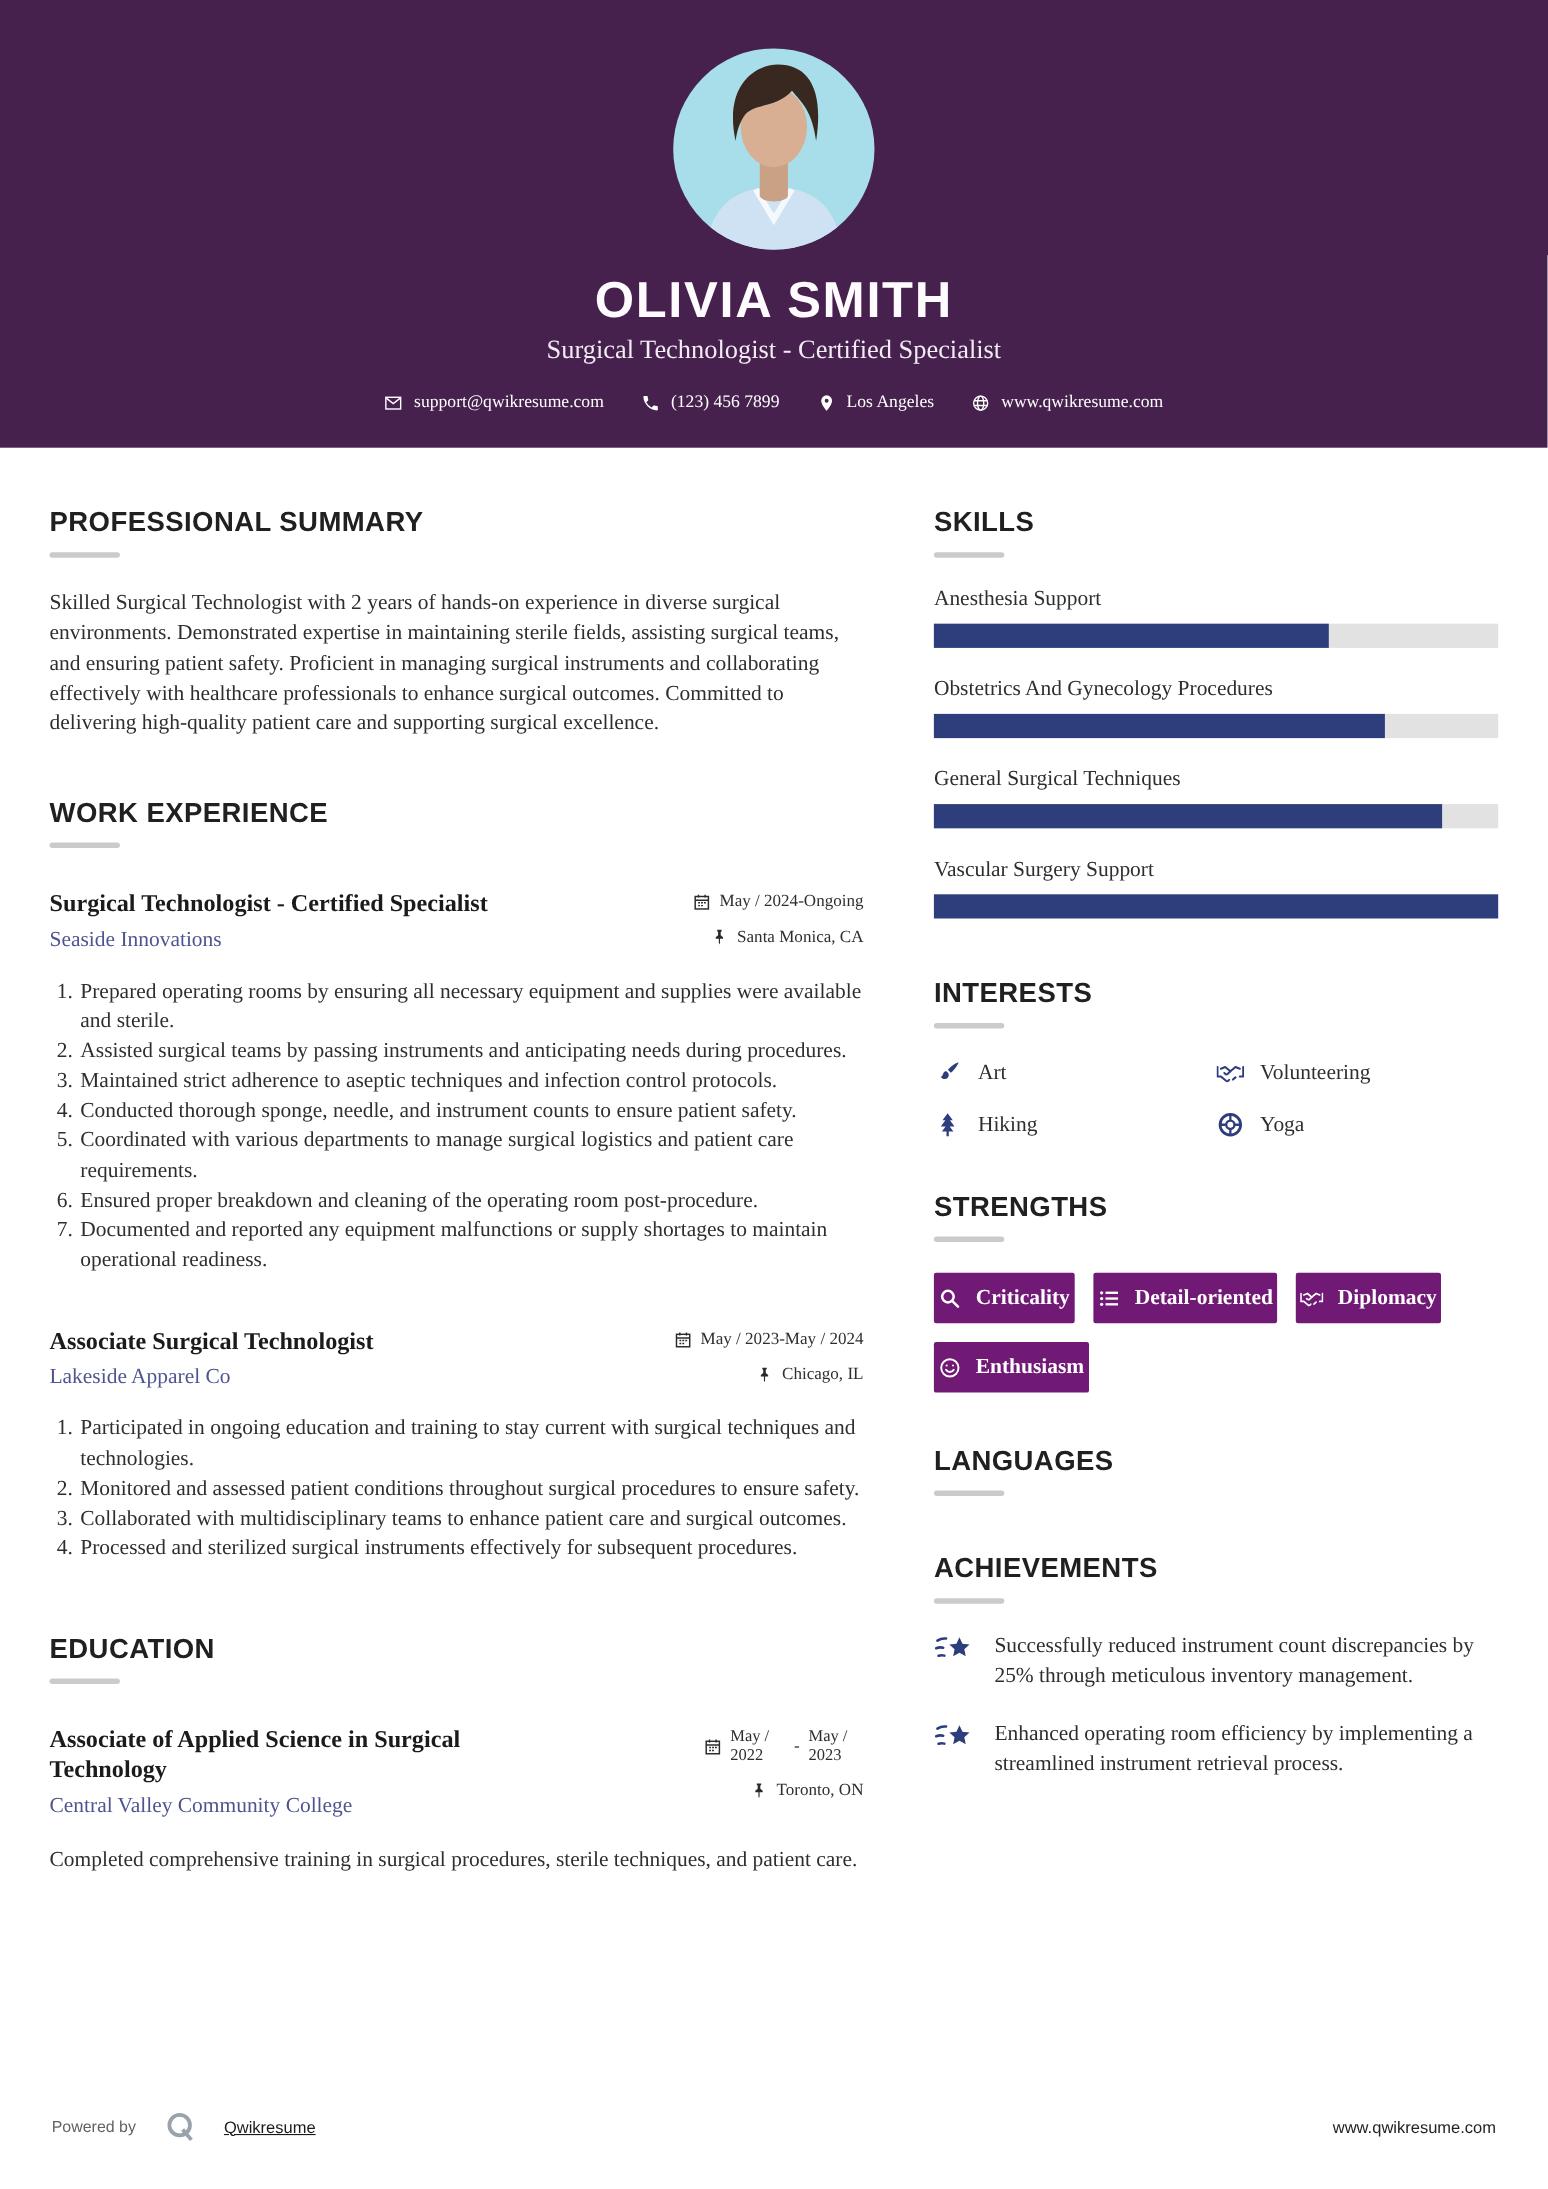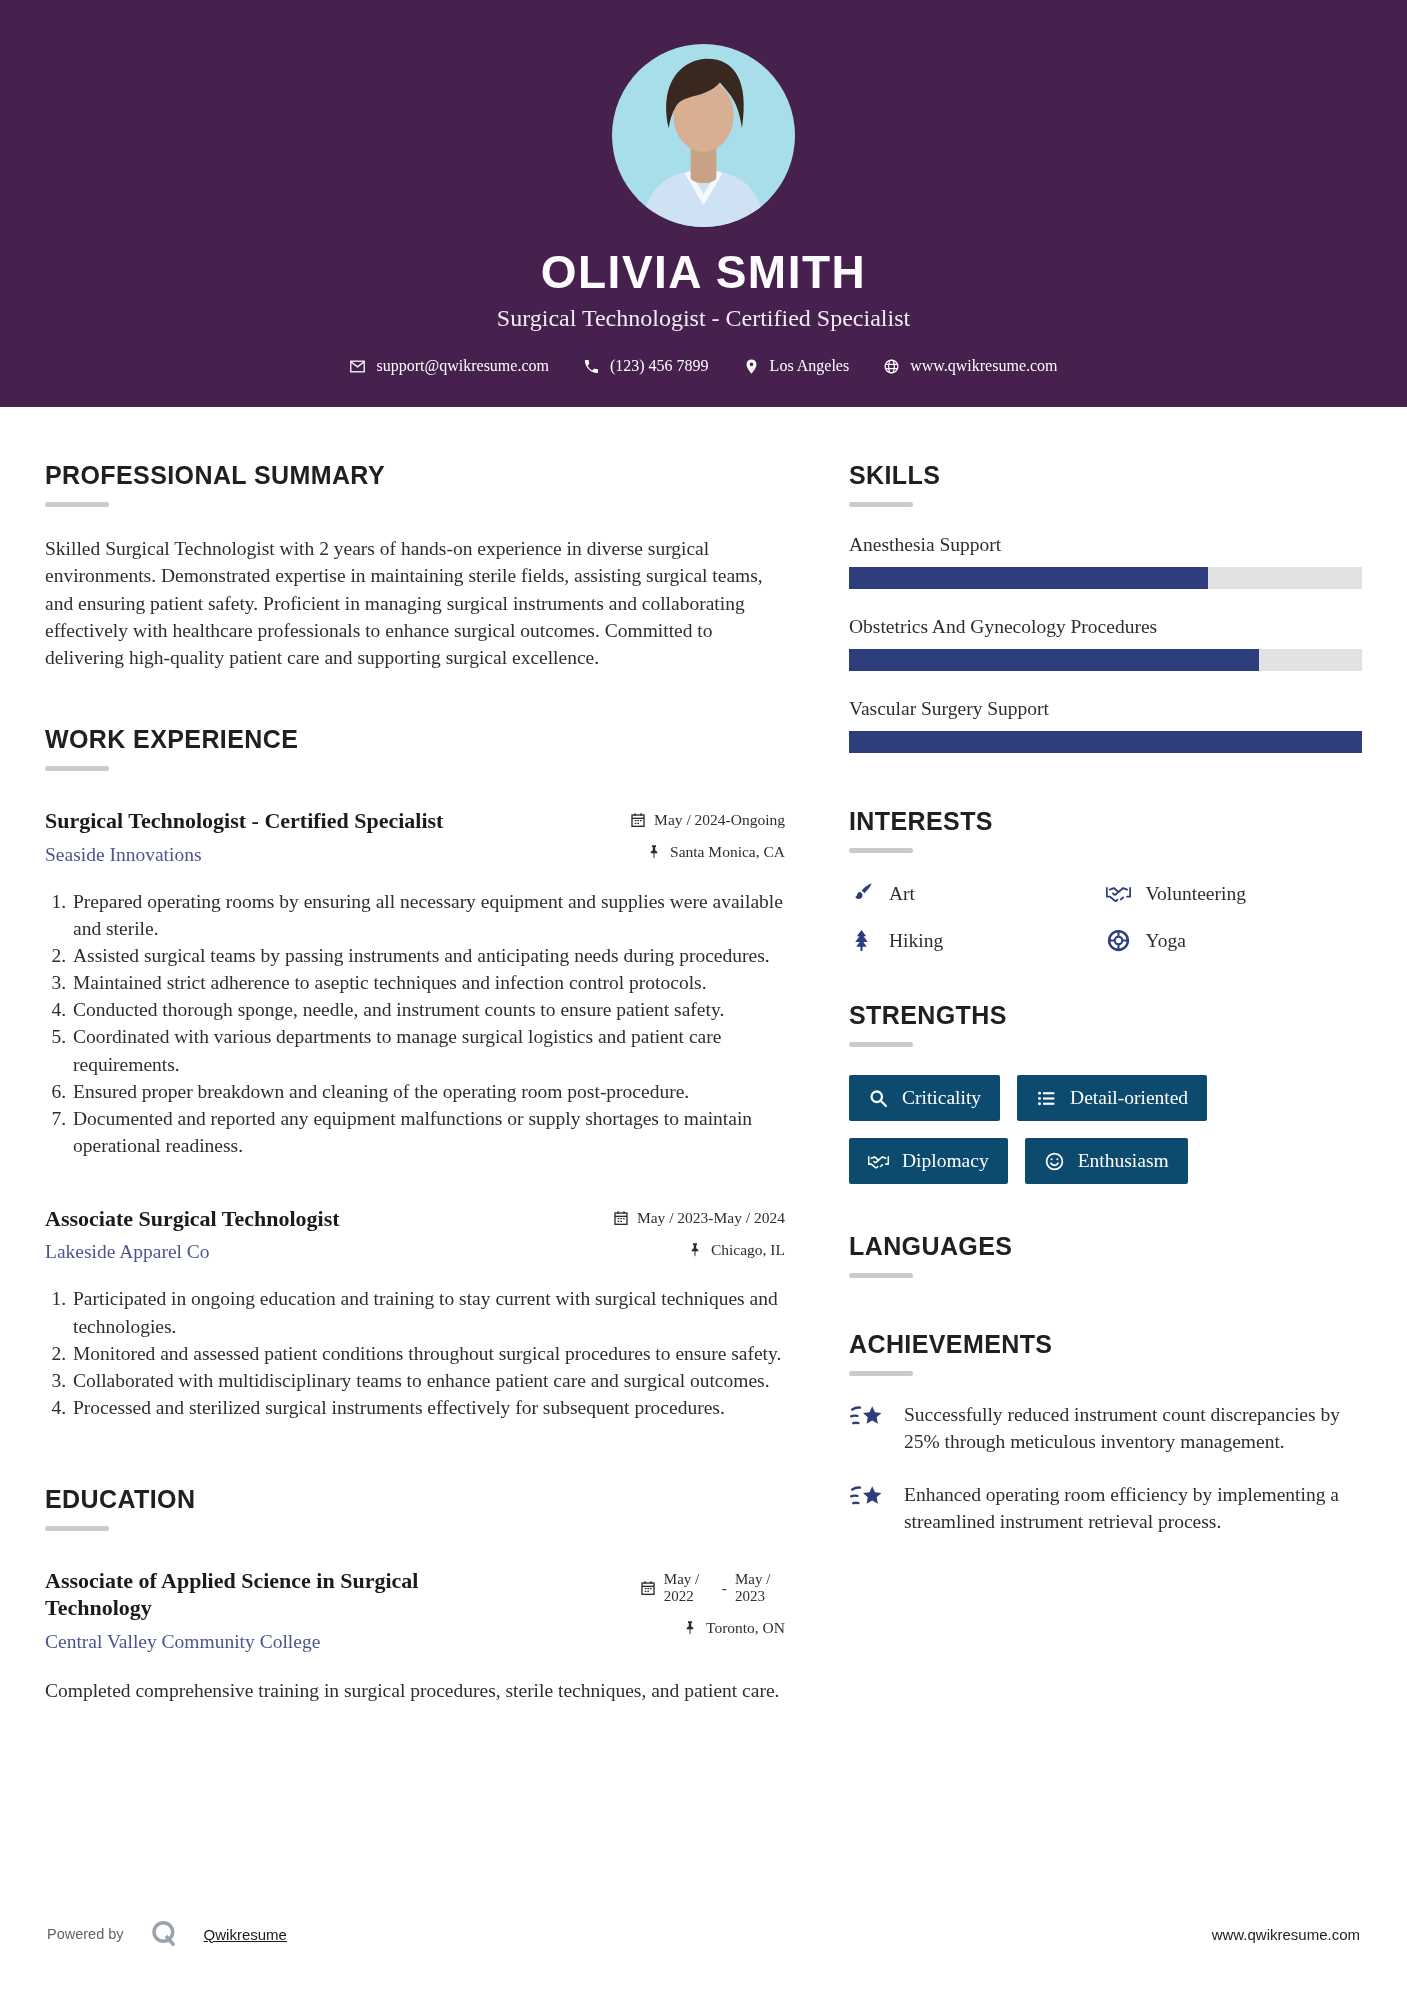--- a/index.html
+++ b/index.html
@@ -49,22 +49,22 @@
   .skill { margin-top:27px; }
   .skill-label { font-size:19.5px; }
   .bar { margin-top:11px; height:22px; background:#E2E2E2; }
   .bar-fill { height:100%; background:#2E3D7C; }
 
   .int-grid { margin-top:28px; display:grid; grid-template-columns:1fr 1fr; row-gap:22px; }
   .int-item { display:flex; align-items:center; gap:15px; font-size:19.5px; }
   .int-item svg { width:25px; height:25px; color:#2E3D7C; flex:none; }
 
   .pill-wrap { margin-top:28px; display:flex; flex-wrap:wrap; gap:17px; }
-  .pill { display:inline-flex; align-items:center; gap:13px; background:#0c4a6e; color:#fff;
-          padding:12px 19px; font-size:19.5px; border-radius:2px; }
+  .pill { display:inline-flex; align-items:center; gap:13px; background:#701a75; color:#fff;
+          padding:12px 4px; font-size:19.5px; border-radius:2px;font-weight:bold; }
   .pill svg { width:21px; height:21px; color:#fff; flex:none; }
 
   .langs { margin-top:34px; display:flex; justify-content:space-between; padding:0 18px 0 12px; }
   .lang { display:flex; flex-direction:column; align-items:center; }
   .donut { width:66px; height:66px; border-radius:50%; position:relative; }
   .donut::after { content:""; position:absolute; inset:17px; background:#fff; border-radius:50%; }
   .lang-label { margin-top:16px; font-size:19.5px; }
 
   .ach { display:flex; gap:17px; margin-top:26px; font-size:19.5px; line-height:1.38; }
   .ach svg { width:38px; height:32px; color:#2E3D7C; flex:none; margin-top:1px; }
@@ -255,20 +255,26 @@
               <div class="bar-fill" style="width: 70%;"></div>
             </div>
         </div>
         <div class="skill">
           <div class="skill-label">Obstetrics And Gynecology Procedures</div>
           <div class="bar">
               <div class="bar-fill" style="width: 80%;"></div>
             </div>
         </div>
         <div class="skill">
+          <div class="skill-label">General Surgical Techniques</div>
+          <div class="bar">
+              <div class="bar-fill" style="width: 90%;"></div>
+            </div>
+        </div>
+        <div class="skill">
           <div class="skill-label">Vascular Surgery Support</div>
           <div class="bar">
               <div class="bar-fill" style="width: 100%;"></div>
             </div>
         </div>
       </div>
 
       <div class="sec-block">
         <h2 class="sec">INTERESTS</h2>
         <div class="rule"></div>

